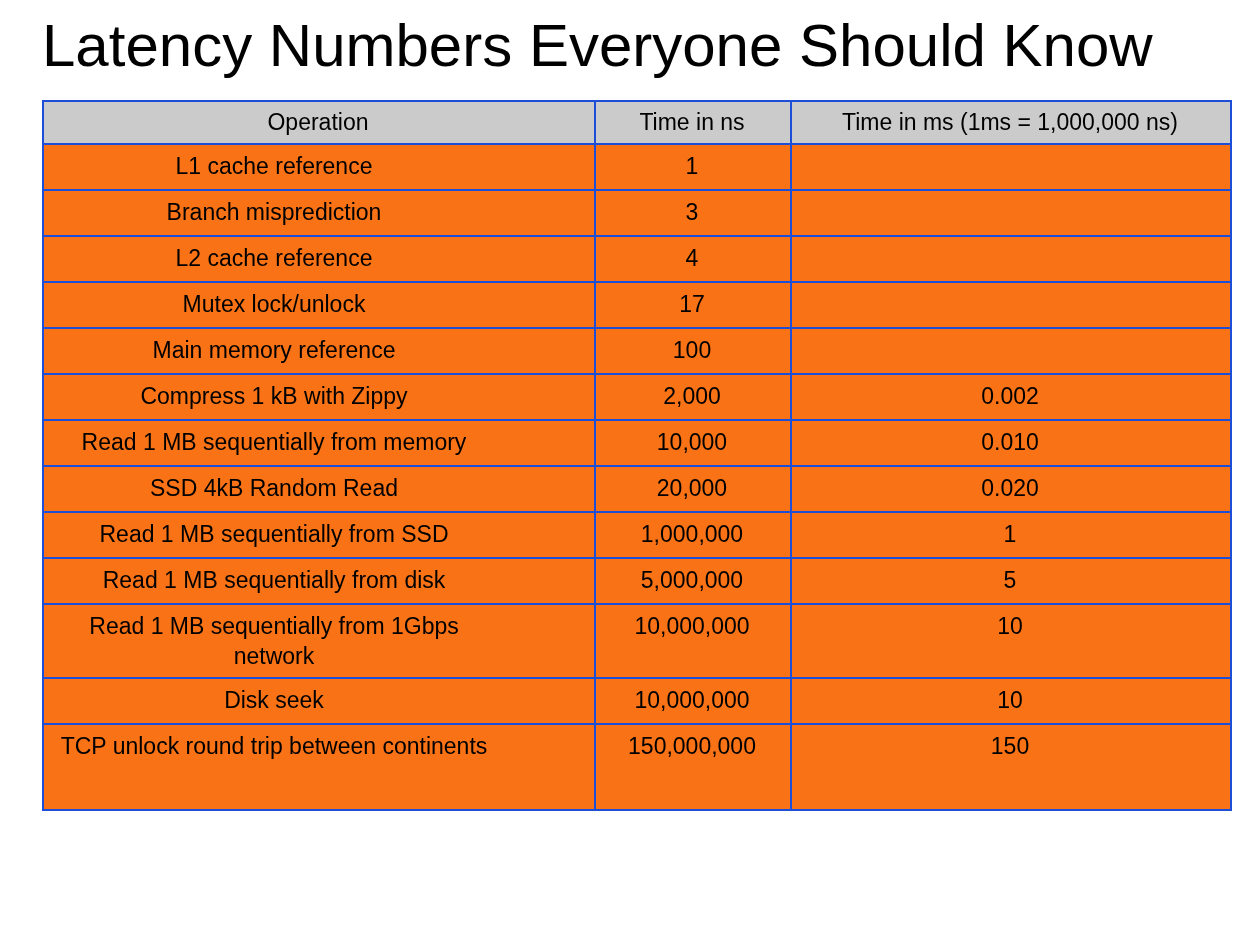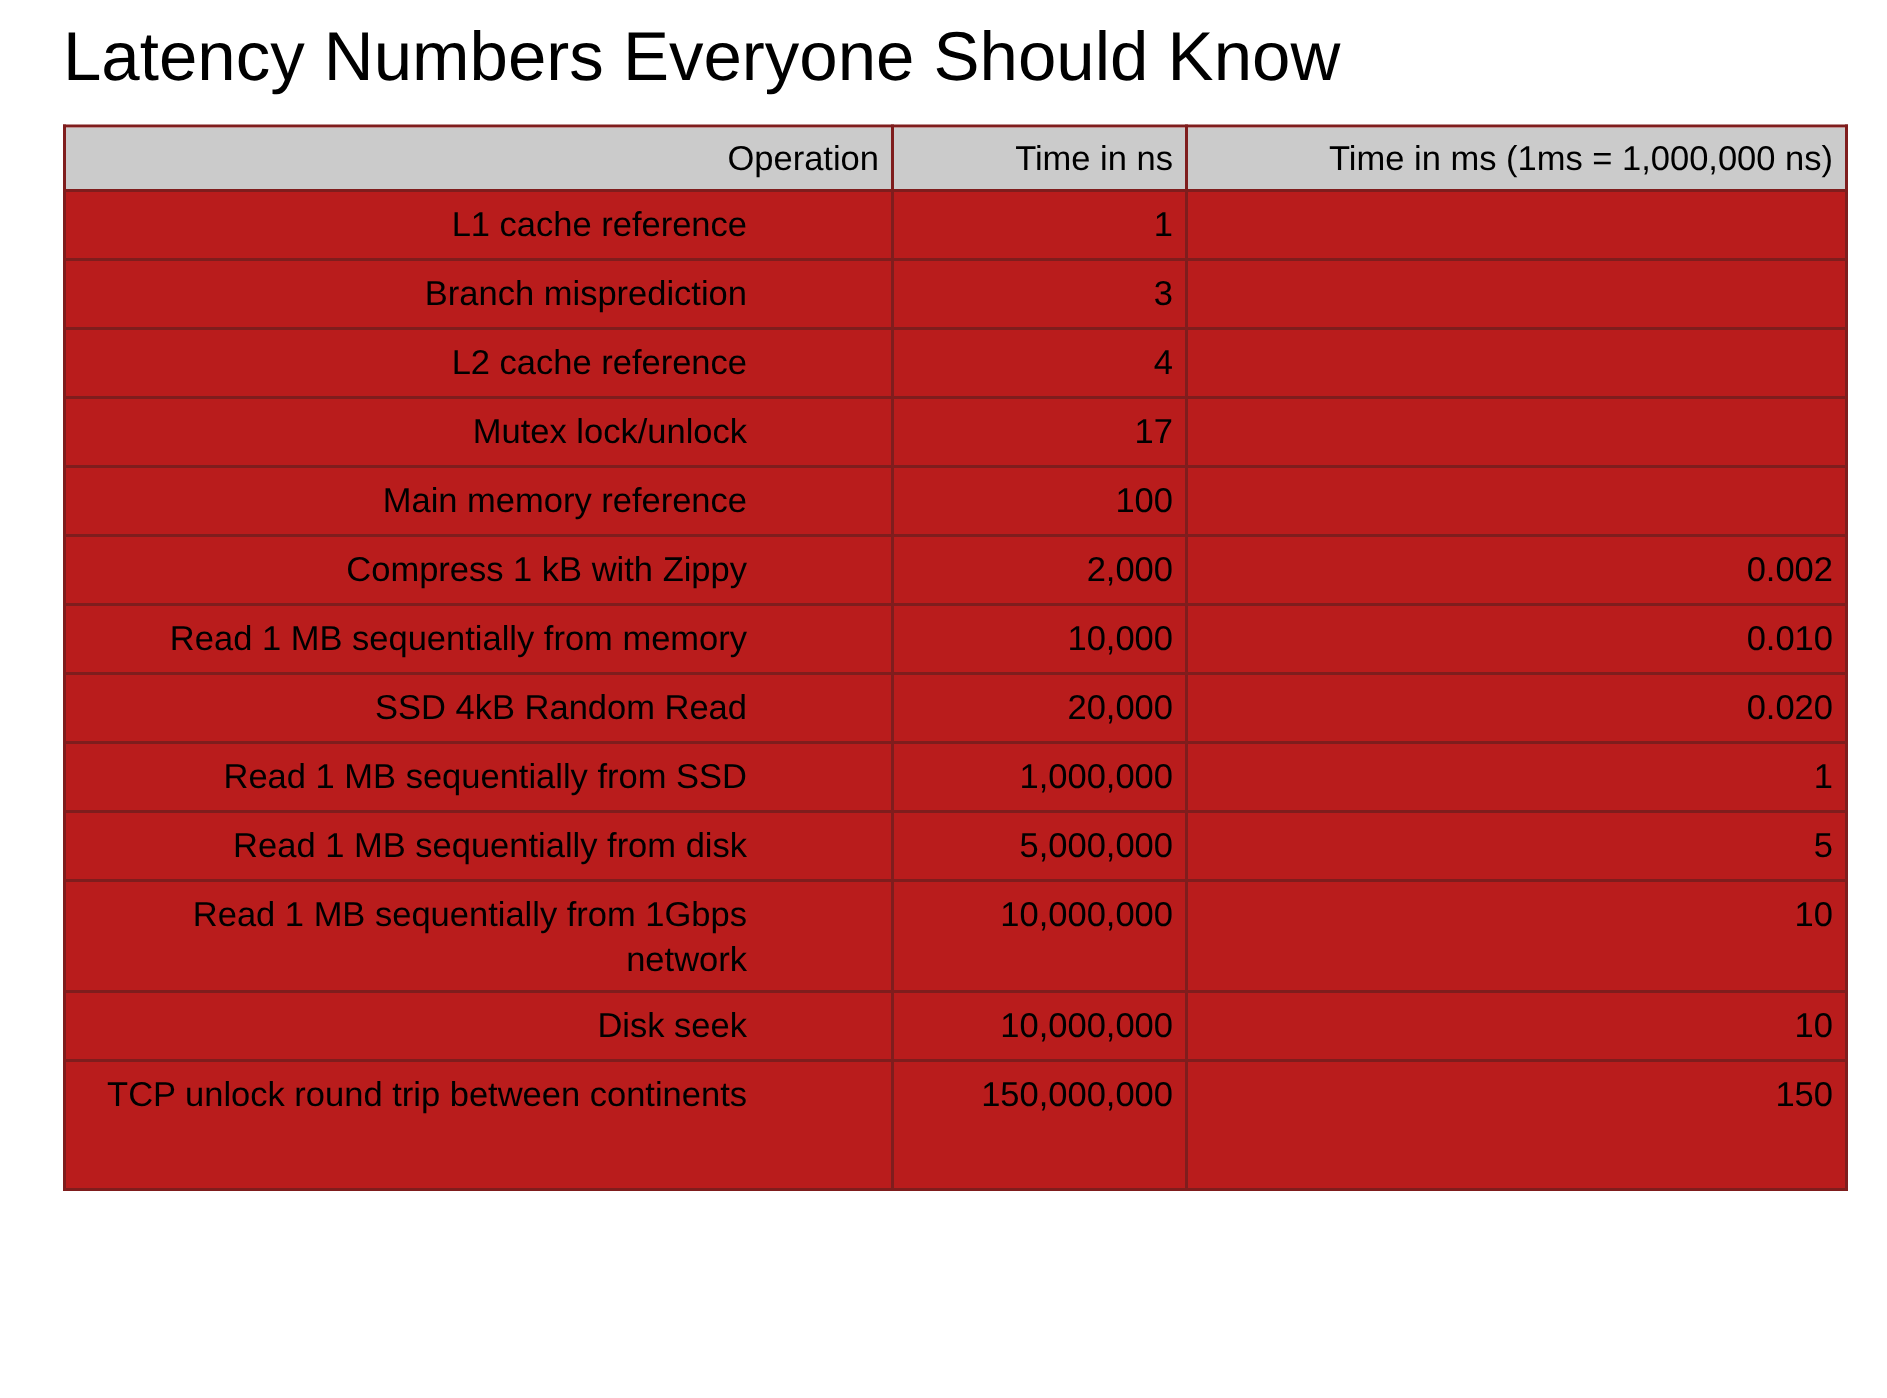--- a/index.html
+++ b/index.html
@@ -10,55 +10,55 @@
     font-family: "Liberation Sans", sans-serif;
     color: #000000;
   }
   .page {
     width: 1258px;
     height: 932px;
     padding: 10px 28px 0 42px;
     overflow: hidden;
   }
   .page-title {
-    font-size: 46px;
+    font-size: 60px;
     font-weight: 400;
     line-height: 1.2;
     margin: 0 0 18px 0;
     letter-spacing: 0px;
     color: #000000;
   }
   table.latency-table {
     border-collapse: collapse;
     table-layout: fixed;
     width: 1188px;
   }
   col.col-op { width: 552px; }
   col.col-ns { width: 196px; }
   col.col-ms { width: 440px; }
   .latency-table th,
   .latency-table td {
-    border: 2px solid #7f1d1d;
+    border: 2px solid #1d4ed8;
     font-size: 23px;
     line-height: 30px;
     font-weight: 400;
-    text-align: right;
+    text-align: center;
     vertical-align: top;
     padding: 6px 8px 6px 6px;
     overflow: hidden;
     white-space: normal;
     word-wrap: break-word;
   }
   .latency-table thead tr { height: 42px; }
   .latency-table thead th {
     background: #cbcbcb;
     font-weight: 400;
     padding-top: 5px;
   }
-  .latency-table tbody tr { height: 46px; background: #b91c1c; }
+  .latency-table tbody tr { height: 46px; background: #f97316; }
   
   .latency-table tbody tr:nth-child(13),
   .latency-table tbody tr:nth-child(15) { height: 86px; }
   .op-text { display: block; max-width: 448px; }
 </style>
 </head>
 <body>
 
 <div class="page">
   <h1 class="page-title">Latency Numbers Everyone Should Know</h1>

